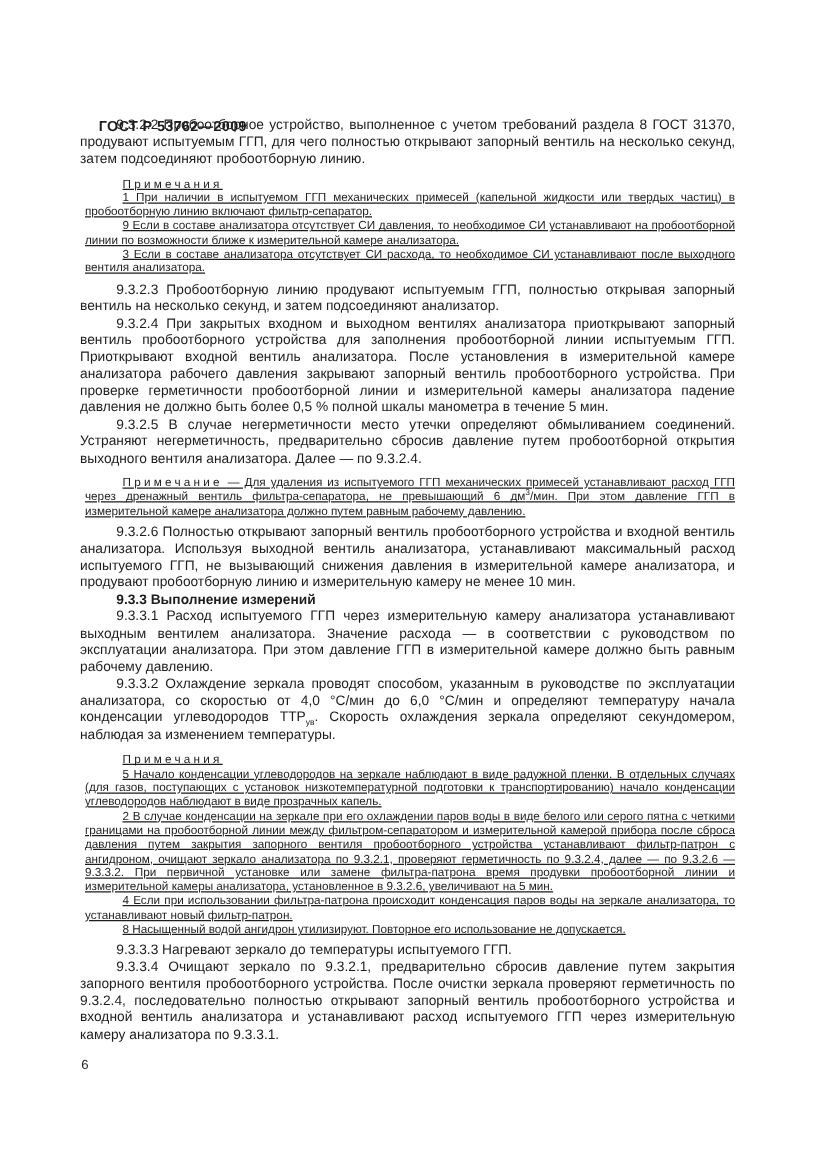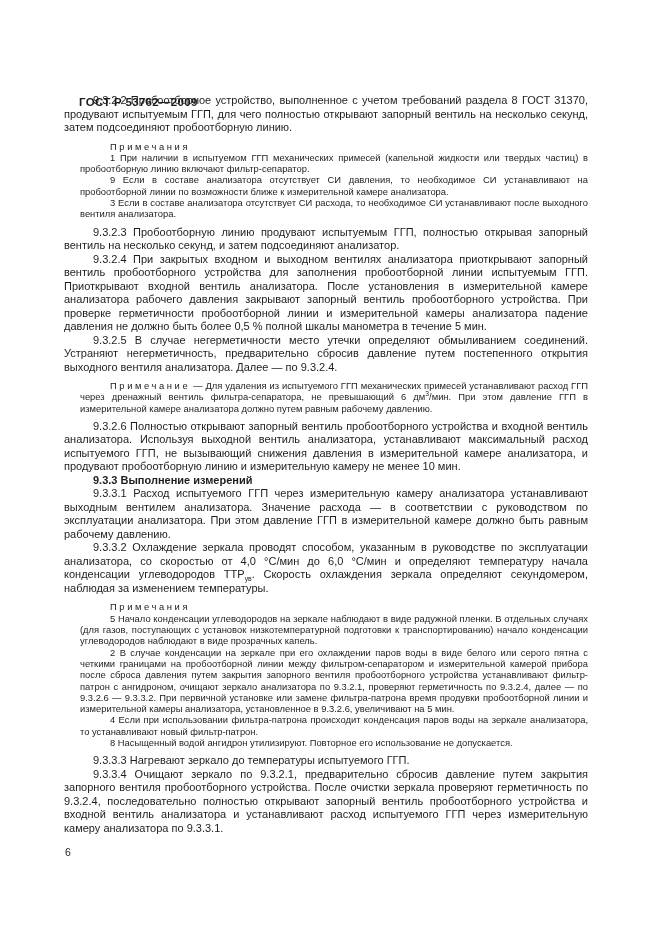--- a/index.html
+++ b/index.html
@@ -30,21 +30,21 @@
     width: 524px;
   }
   .body-p {
     margin: 0;
     font-size: 11px;
     line-height: 13.5px;
     text-align: justify;
     text-indent: 29px;
   }
   .bold { font-weight: 700; }
-  .notes { margin: 6px 0 6px 16px; }
+  .notes { margin: 6px 0 6px 4px; text-decoration: underline; }
   .note-title {
     margin: 0;
     font-size: 9.4px;
     line-height: 11.3px;
     text-indent: 30px;
     letter-spacing: 2.6px;
   }
   .note-p {
     margin: 0;
     font-size: 9.4px;
@@ -74,21 +74,21 @@
 
     <div class="notes">
       <p class="note-title">Примечания</p>
       <p class="note-p">1 При наличии в испытуемом ГГП механических примесей (капельной жидкости или твердых частиц) в пробоотборную линию включают фильтр-сепаратор.</p>
       <p class="note-p">9 Если в составе анализатора отсутствует СИ давления, то необходимое СИ устанавливают на пробоотборной линии по возможности ближе к измерительной камере анализатора.</p>
       <p class="note-p">3 Если в составе анализатора отсутствует СИ расхода, то необходимое СИ устанавливают после выходного вентиля анализатора.</p>
     </div>
 
     <p class="body-p">9.3.2.3 Пробоотборную линию продувают испытуемым ГГП, полностью открывая запорный вентиль на несколько секунд, и затем подсоединяют анализатор.</p>
     <p class="body-p">9.3.2.4 При закрытых входном и выходном вентилях анализатора приоткрывают запорный вентиль пробоотборного устройства для заполнения пробоотборной линии испытуемым ГГП. Приоткрывают входной вентиль анализатора. После установления в измерительной камере анализатора рабочего давления закрывают запорный вентиль пробоотборного устройства. При проверке герметичности пробоотборной линии и измерительной камеры анализатора падение давления не должно быть более 0,5 % полной шкалы манометра в течение 5 мин.</p>
-    <p class="body-p">9.3.2.5 В случае негерметичности место утечки определяют обмыливанием соединений. Устраняют негерметичность, предварительно сбросив давление путем постепенного открытия выходного вентиля анализатора. Далее — по 9.3.2.4.</p>
+    <p class="body-p">9.3.2.5 В случае негерметичности место утечки определяют обмыливанием соединений. Устраняют негерметичность, предварительно сбросив давление путем пробоотборной открытия выходного вентиля анализатора. Далее — по 9.3.2.4.</p>
 
     <div class="notes">
       <p class="note-p"><span class="spaced">Примечание</span><span> — Для удаления из испытуемого ГГП механических примесей устанавливают расход ГГП через дренажный вентиль фильтра-сепаратора, не превышающий 6 дм</span><sup>3</sup><span>/мин. При этом давление ГГП в измерительной камере анализатора должно путем равным рабочему давлению.</span></p>
     </div>
 
     <p class="body-p">9.3.2.6 Полностью открывают запорный вентиль пробоотборного устройства и входной вентиль анализатора. Используя выходной вентиль анализатора, устанавливают максимальный расход испытуемого ГГП, не вызывающий снижения давления в измерительной камере анализатора, и продувают пробоотборную линию и измерительную камеру не менее 10 мин.</p>
     <p class="body-p bold">9.3.3 Выполнение измерений</p>
     <p class="body-p">9.3.3.1 Расход испытуемого ГГП через измерительную камеру анализатора устанавливают выходным вентилем анализатора. Значение расхода — в соответствии с руководством по эксплуатации анализатора. При этом давление ГГП в измерительной камере должно быть равным рабочему давлению.</p>
     <p class="body-p"><span>9.3.3.2 Охлаждение зеркала проводят способом, указанным в руководстве по эксплуатации анализатора, со скоростью от 4,0 °С/мин до 6,0 °С/мин и определяют температуру начала конденсации углеводородов ТТР</span><sub>ув</sub><span>. Скорость охлаждения зеркала определяют секундомером, наблюдая за изменением температуры.</span></p>
 

